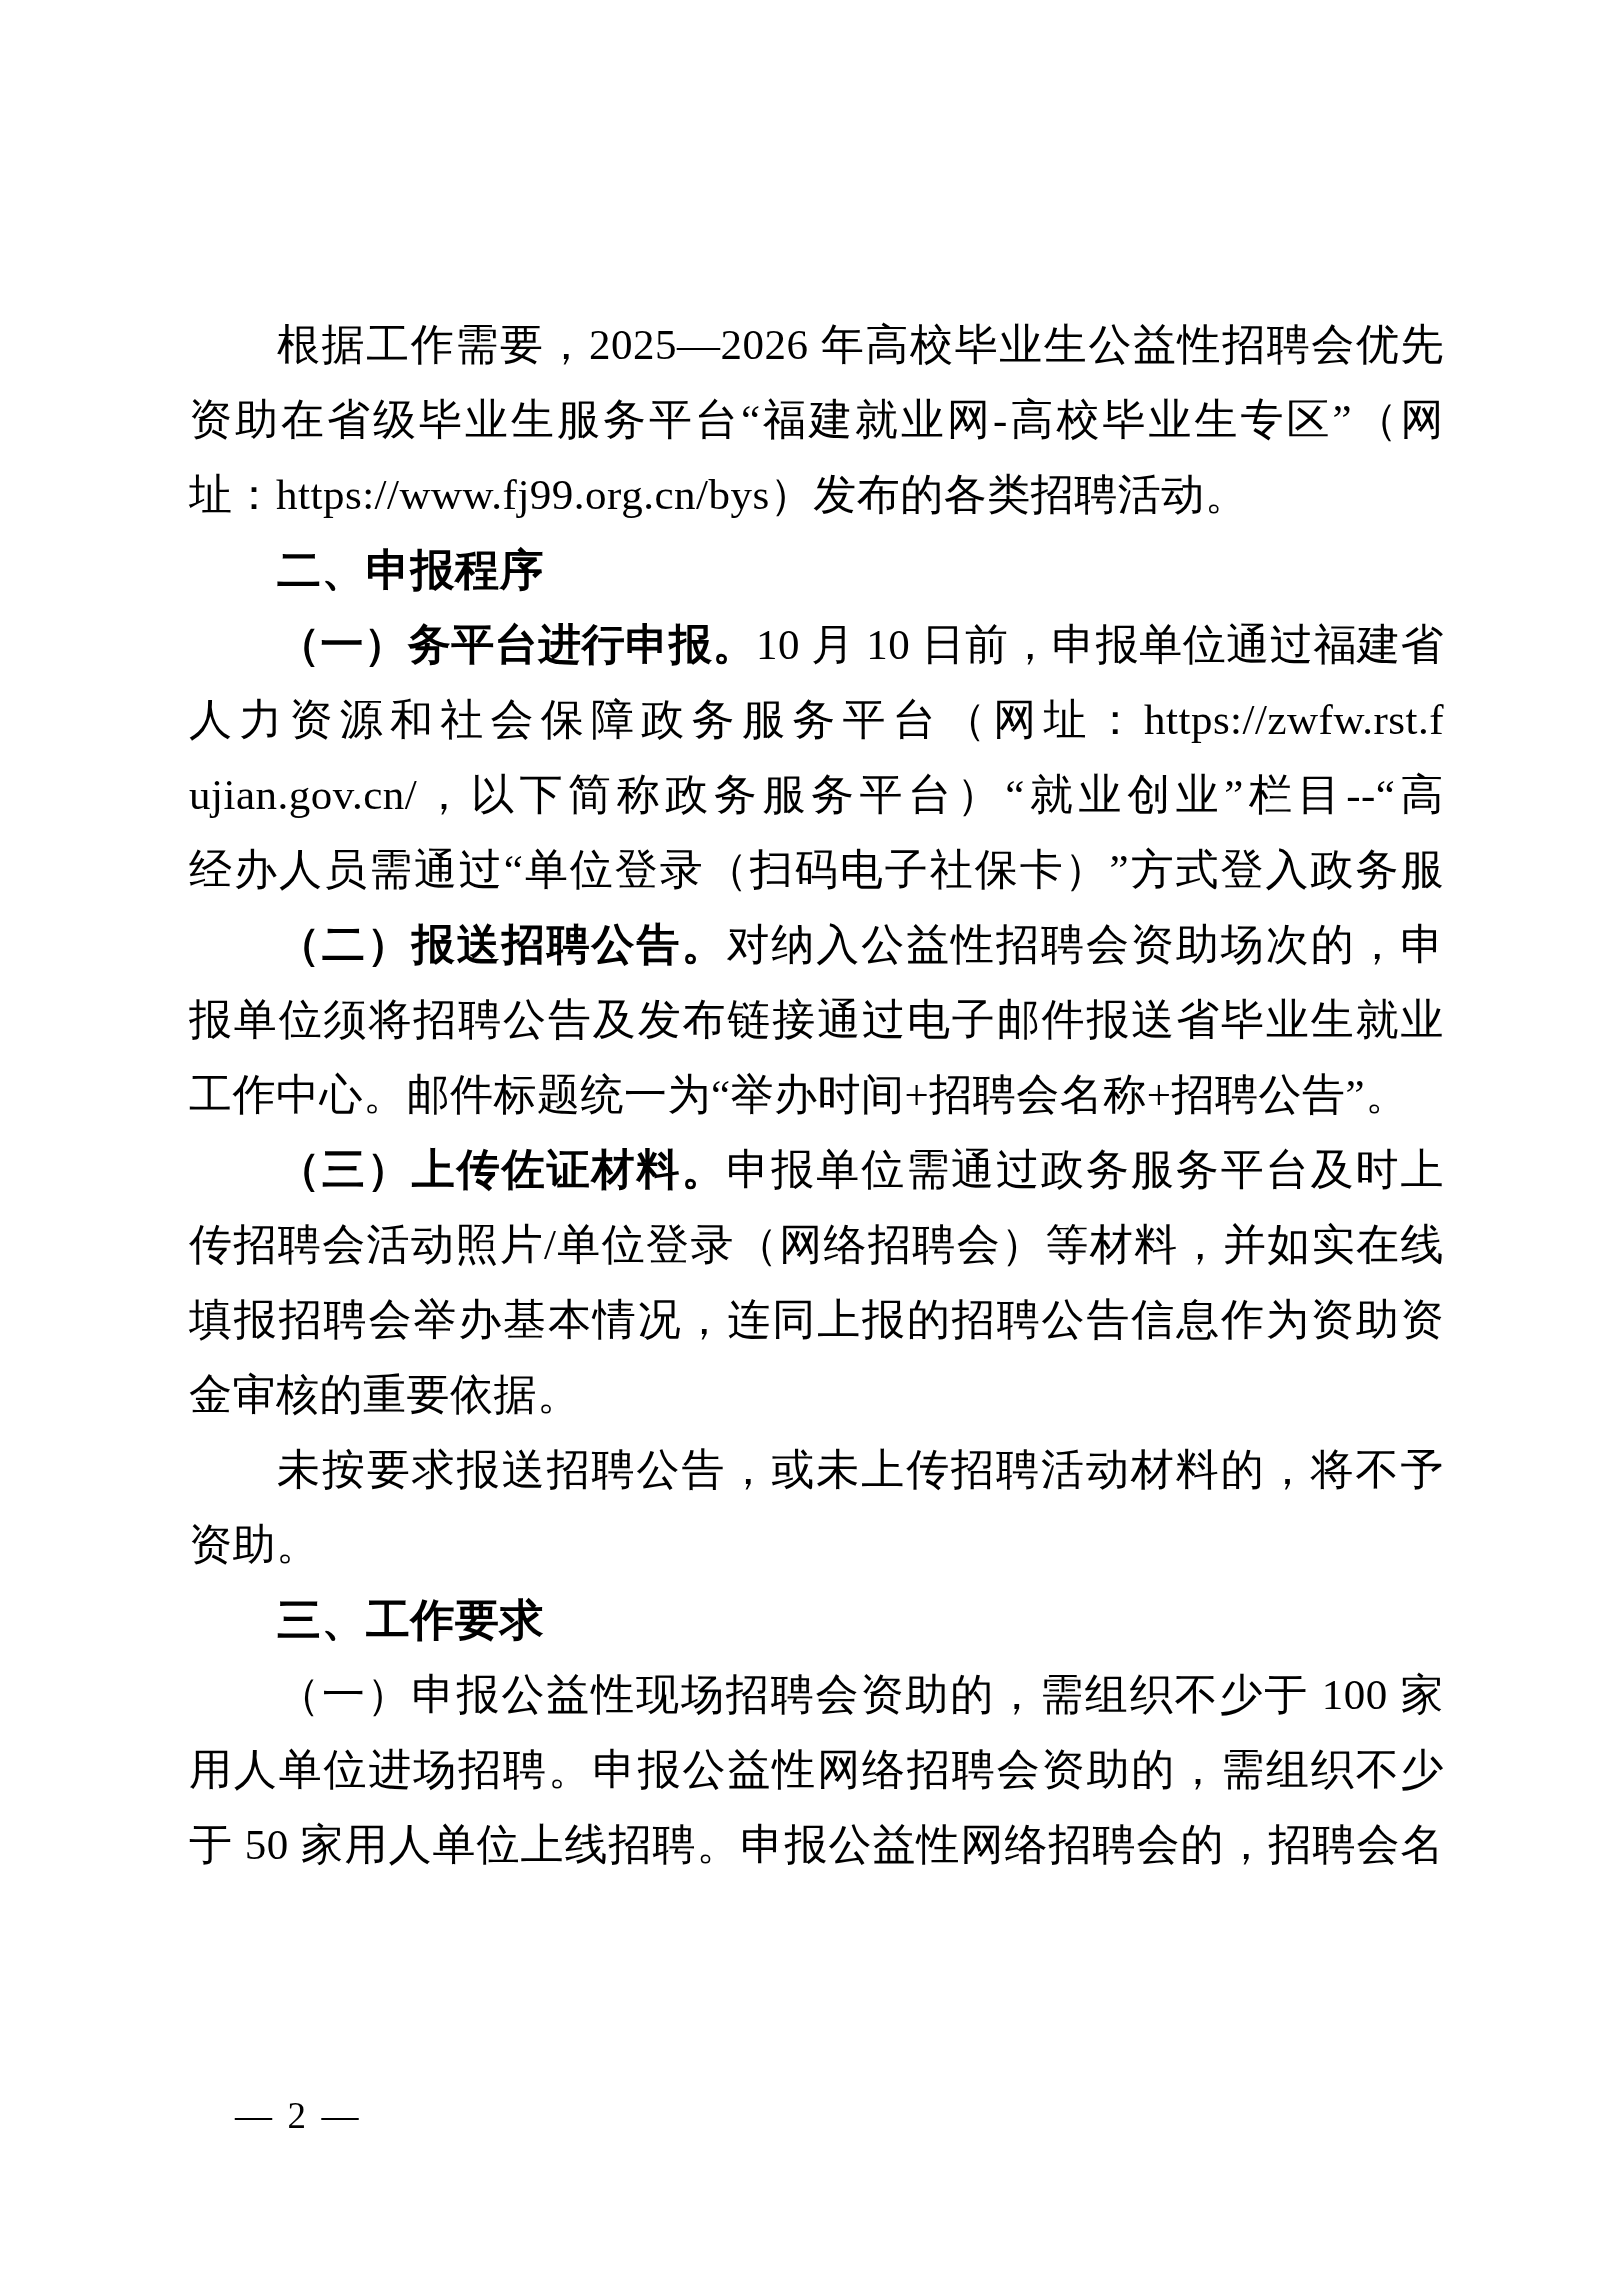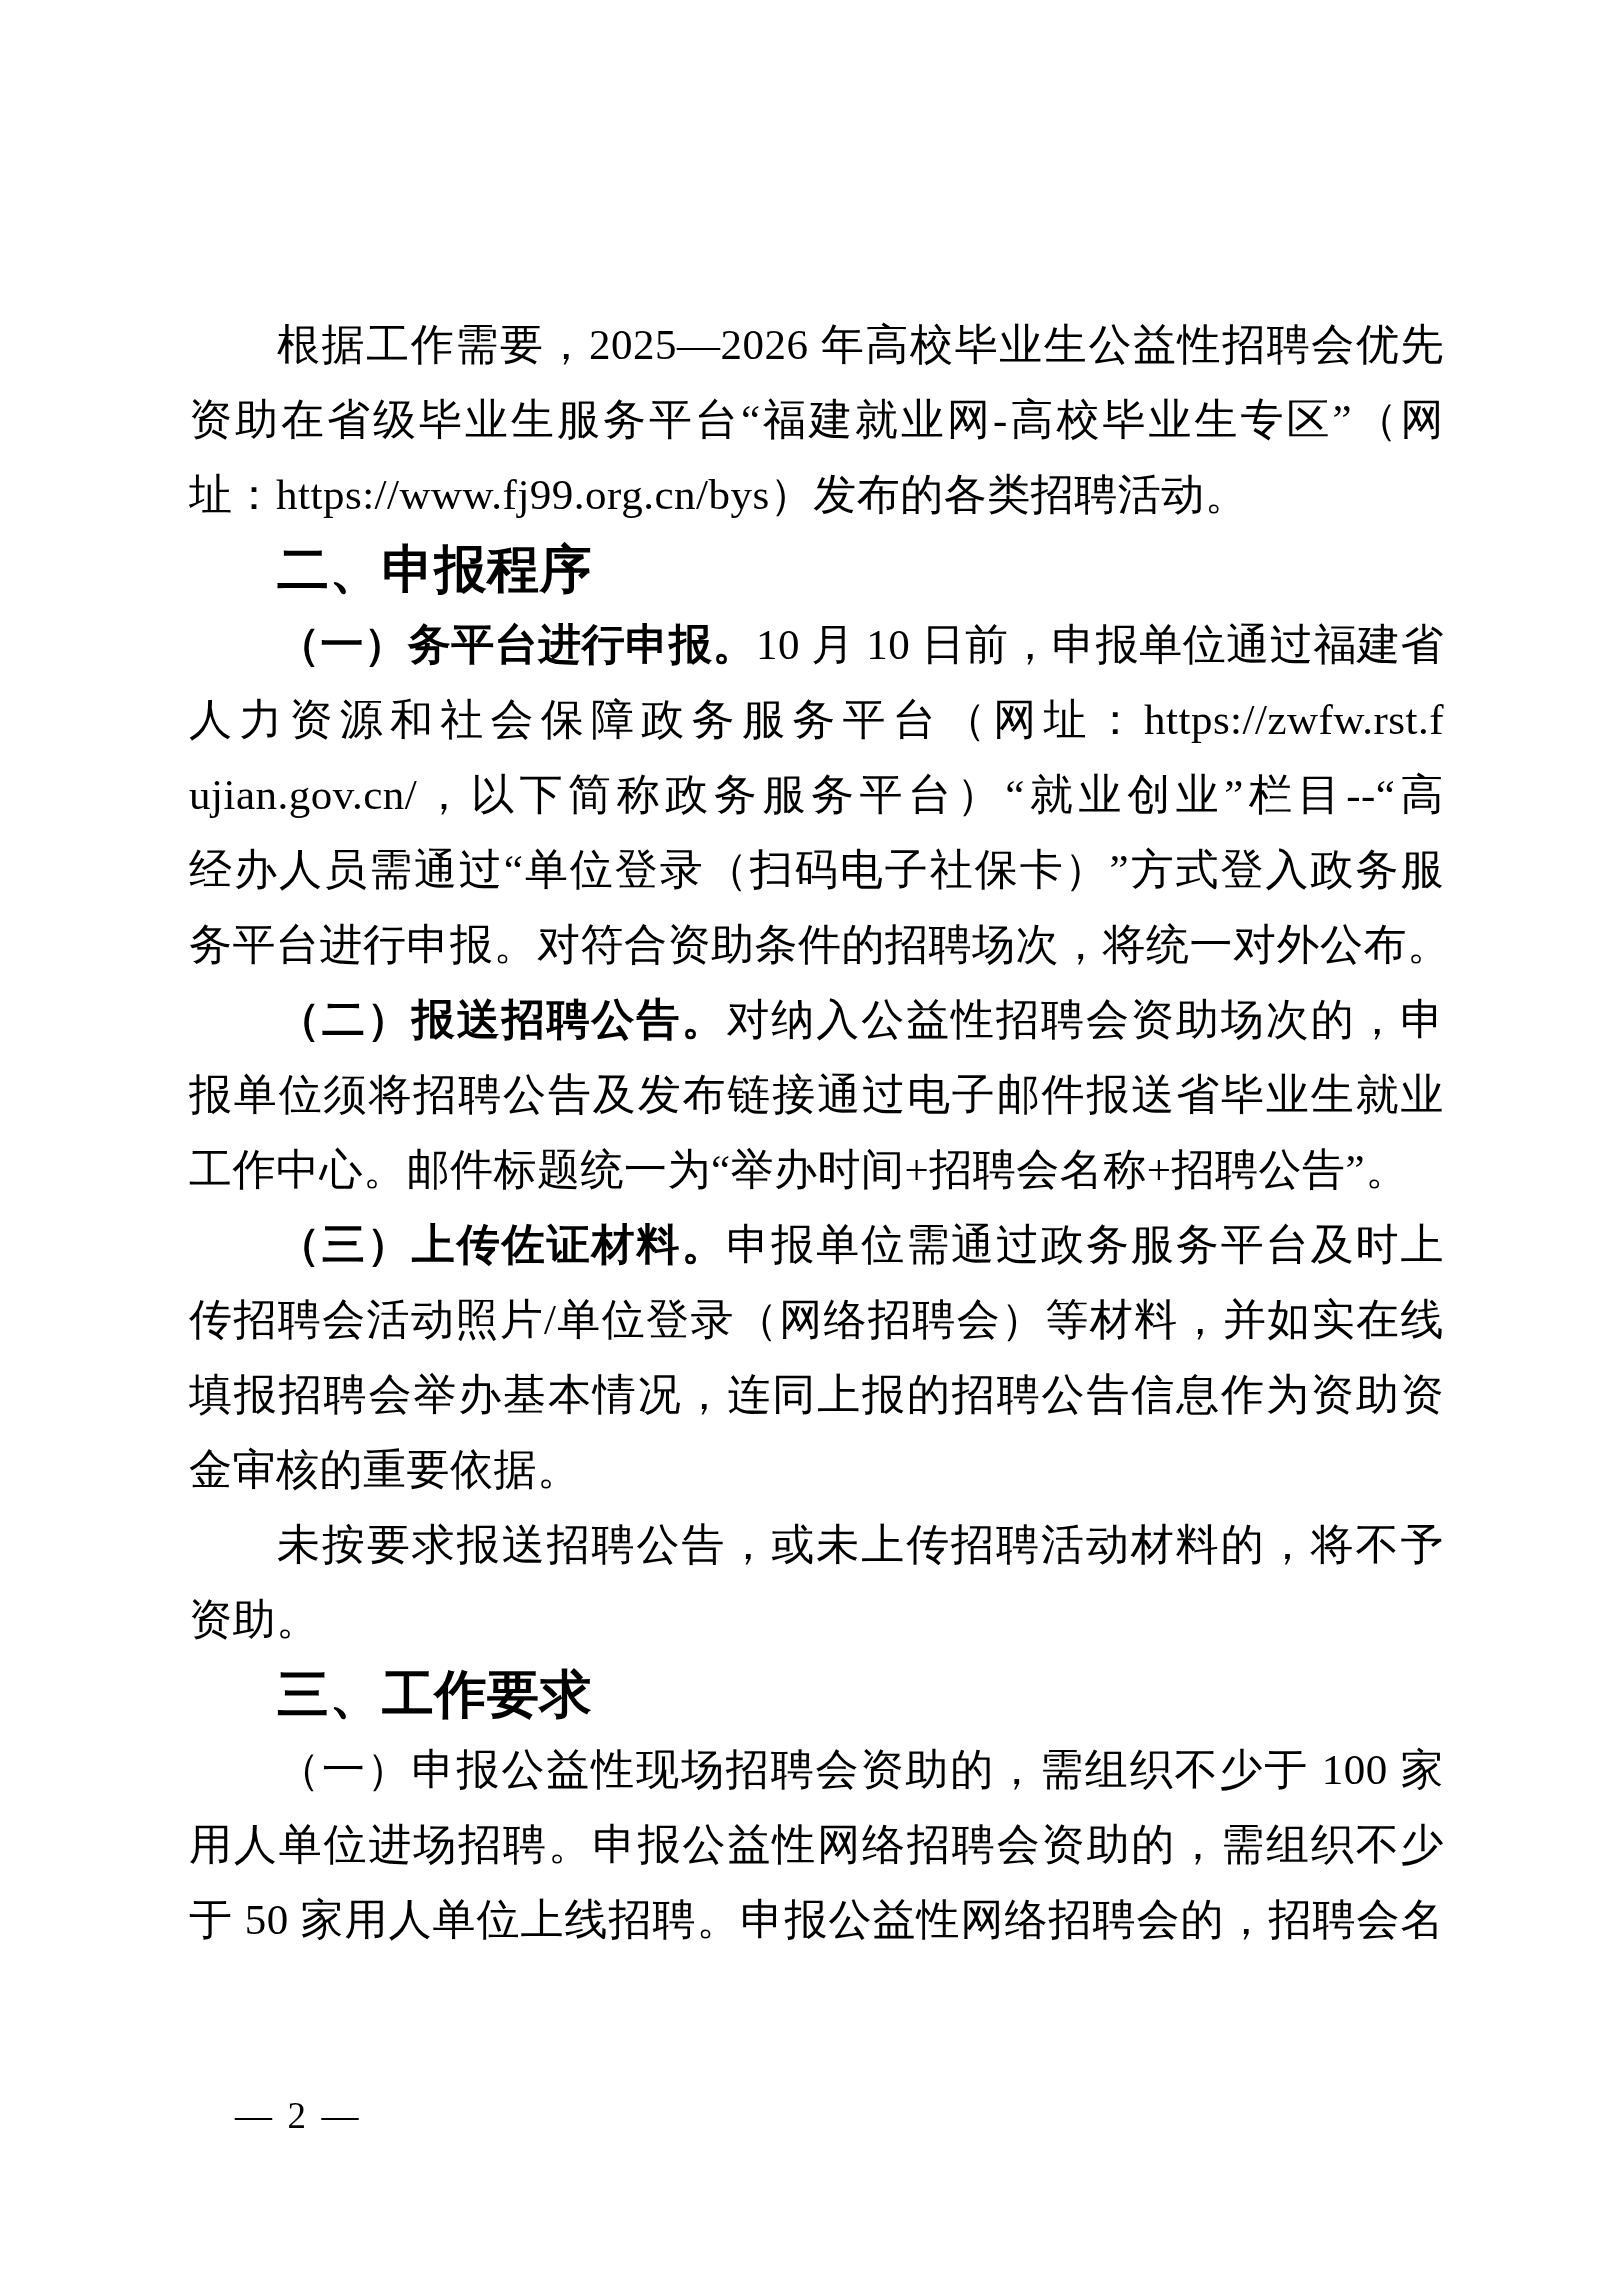--- a/index.html
+++ b/index.html
@@ -34,21 +34,21 @@
   .line.justify {
     text-align: justify;
     text-align-last: justify;
   }
   .line.indent {
     padding-left: 88px;
   }
   .line.heading {
     font-family: "Liberation Sans", "DejaVu Sans", sans-serif;
     font-weight: bold;
-    font-size: 52px;
+    font-size: 44px;
   }
   .lead {
     font-weight: bold;
   }
   .footer {
     position: absolute;
     left: 235px;
     top: 2090px;
     font-size: 37px;
     line-height: 51px;
@@ -62,21 +62,20 @@
 <div class="page">
   <div class="content">
       <div class="line justify indent">根据工作需要，2025—2026 年高校毕业生公益性招聘会优先</div>
       <div class="line justify">资助在省级毕业生服务平台“福建就业网-高校毕业生专区”（网</div>
       <div class="line">址：https://www.fj99.org.cn/bys）发布的各类招聘活动。</div>
       <div class="line heading indent">二、申报程序</div>
       <div class="line justify indent"><span class="lead">（一）务平台进行申报。</span>10 月 10 日前，申报单位通过福建省</div>
       <div class="line justify">人力资源和社会保障政务服务平台（网址：https://zwfw.rst.f</div>
       <div class="line justify">ujian.gov.cn/，以下简称政务服务平台）“就业创业”栏目--“高</div>
       <div class="line justify">经办人员需通过“单位登录（扫码电子社保卡）”方式登入政务服</div>
-      <div class="line">务平台进行申报。对符合资助条件的招聘场次，将统一对外公布。</div>
       <div class="line justify indent"><span class="lead">（二）报送招聘公告。</span>对纳入公益性招聘会资助场次的，申</div>
       <div class="line justify">报单位须将招聘公告及发布链接通过电子邮件报送省毕业生就业</div>
       <div class="line">工作中心。邮件标题统一为“举办时间+招聘会名称+招聘公告”。</div>
       <div class="line justify indent"><span class="lead">（三）上传佐证材料。</span>申报单位需通过政务服务平台及时上</div>
       <div class="line justify">传招聘会活动照片/单位登录（网络招聘会）等材料，并如实在线</div>
       <div class="line justify">填报招聘会举办基本情况，连同上报的招聘公告信息作为资助资</div>
       <div class="line">金审核的重要依据。</div>
       <div class="line justify indent">未按要求报送招聘公告，或未上传招聘活动材料的，将不予</div>
       <div class="line">资助。</div>
       <div class="line heading indent">三、工作要求</div>

